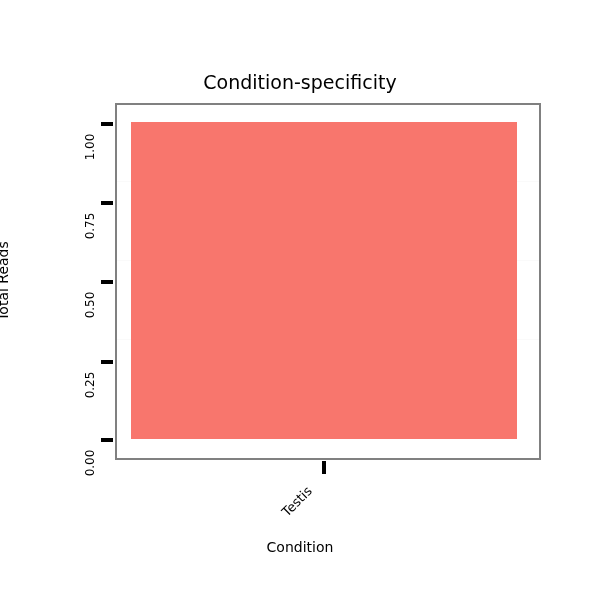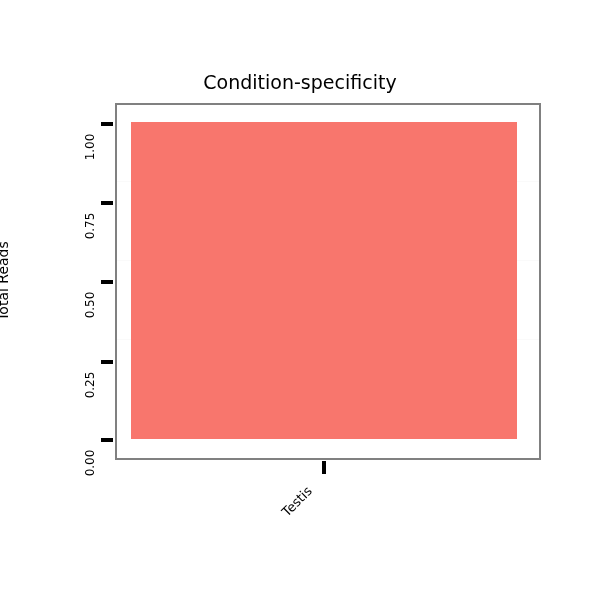--- a/index.html
+++ b/index.html
@@ -163,14 +163,15 @@
       <div class="gridline" style="top:234px;"></div>
 
       <div class="bar" style="left:14px; top:17px; width:386px; height:317px;"></div>
     </div>
   </div>
 
   <div class="x-tick-mark" style="left:322px; top:461px;"></div>
 
   <div class="x-tick-label" style="left:269px; top:484px;">Testis</div>
 
+  <div class="x-axis-title">Condition</div>
 
 </div>
 
 </body></html>

